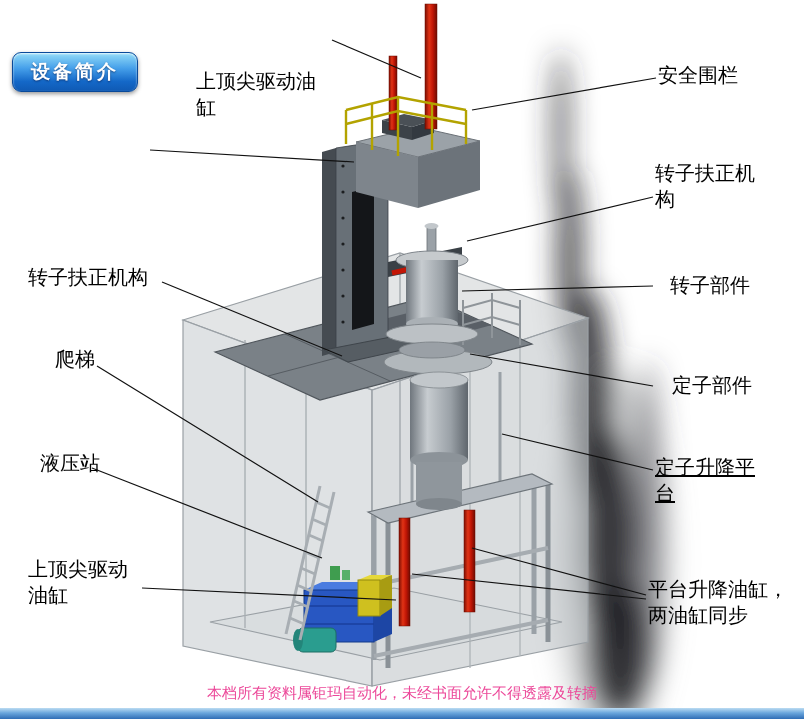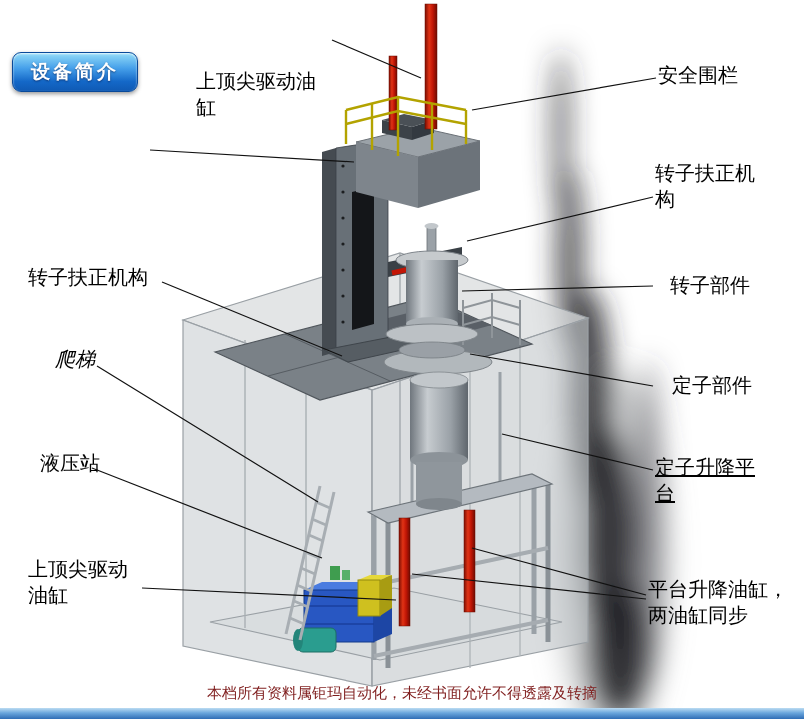--- a/index.html
+++ b/index.html
@@ -17,34 +17,34 @@
     display:flex;align-items:center;justify-content:center;
     color:#fff;font-size:19px;font-weight:bold;letter-spacing:3px;
     border-radius:9px;border:1px solid #0a4a9a;
     background:linear-gradient(180deg,#93dcf8 0%,#46a0ea 40%,#1468c8 75%,#0f5ab4 100%);
     box-shadow:0 2px 4px rgba(0,0,0,.4), inset 0 1px 2px rgba(255,255,255,.8);
     text-shadow:0 1px 2px rgba(0,0,40,.5);
     margin-top:26px;
   }
   .footer-note{
     position:absolute;left:0;right:0;top:684px;text-align:center;
-    font-size:15px;color:#7f1d1d;z-index:5;
+    font-size:15px;color:#ec4899;z-index:5;
   }
   .bottom-bar{
     position:absolute;left:0;bottom:0;width:804px;height:11px;z-index:5;
     background:linear-gradient(180deg,#bcdcf2 0%,#6aa6dd 45%,#2f6db5 100%);
   }
   
   .c-top-cyl{left:196px;top:20px;width:128px;margin-top:48px;}
   .c-fence{left:658px;top:62px;}
   .c-centering-cyl{left:25px;top:112px;width:108px;}
   .c-rotor-centering{left:655px;top:160px;width:108px;}
   .c-antislip{left:28px;top:264px;}
   .c-rotor-part{left:670px;top:272px;text-align:center;}
-  .c-ladder{left:55px;top:346px;font-style:italic;}
+  .c-ladder{left:55px;top:346px;}
   .c-stator-part{left:655px;top:372px;margin-left:17px;}
   .c-hydraulic{left:40px;top:450px;}
   .c-stator-lift{left:655px;top:454px;width:108px;text-decoration:underline;}
   .c-rotor-jack{left:28px;top:556px;width:112px;}
   .c-platform-lift{left:648px;top:576px;width:148px;}
 </style>
 </head>
 <body>
 
 <div class="stage">

